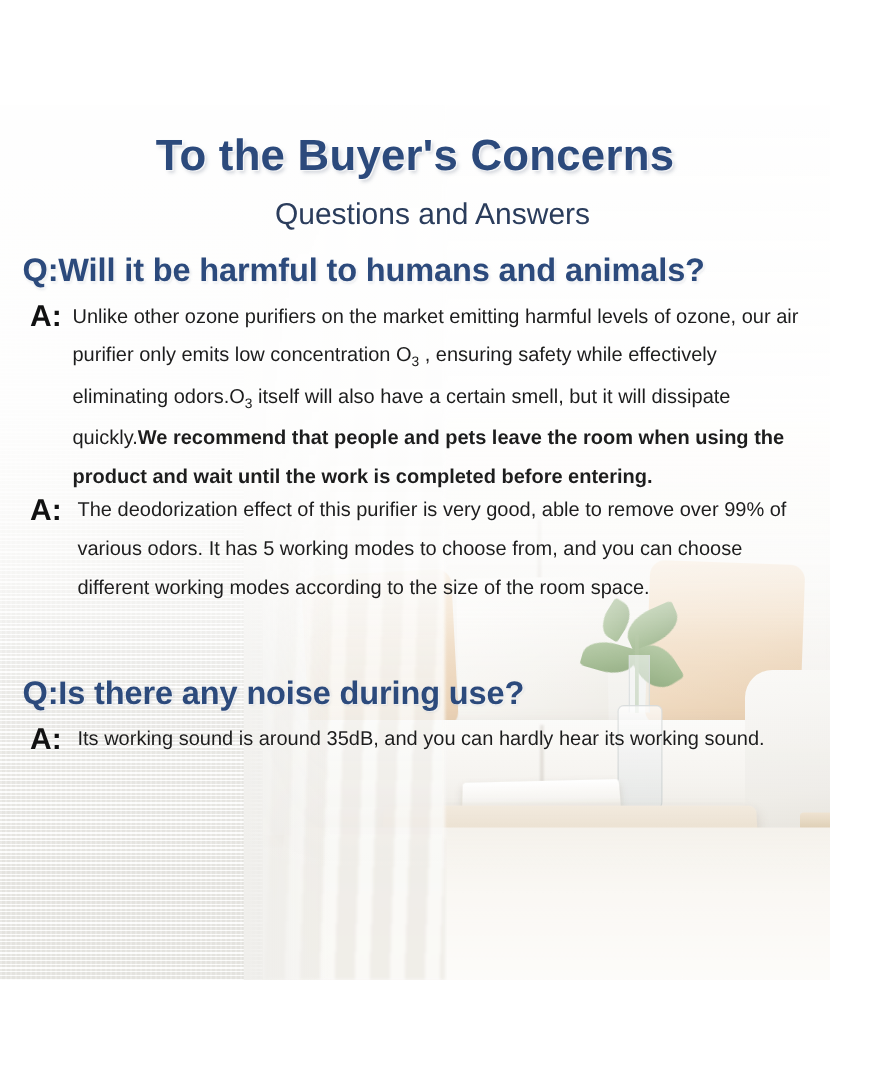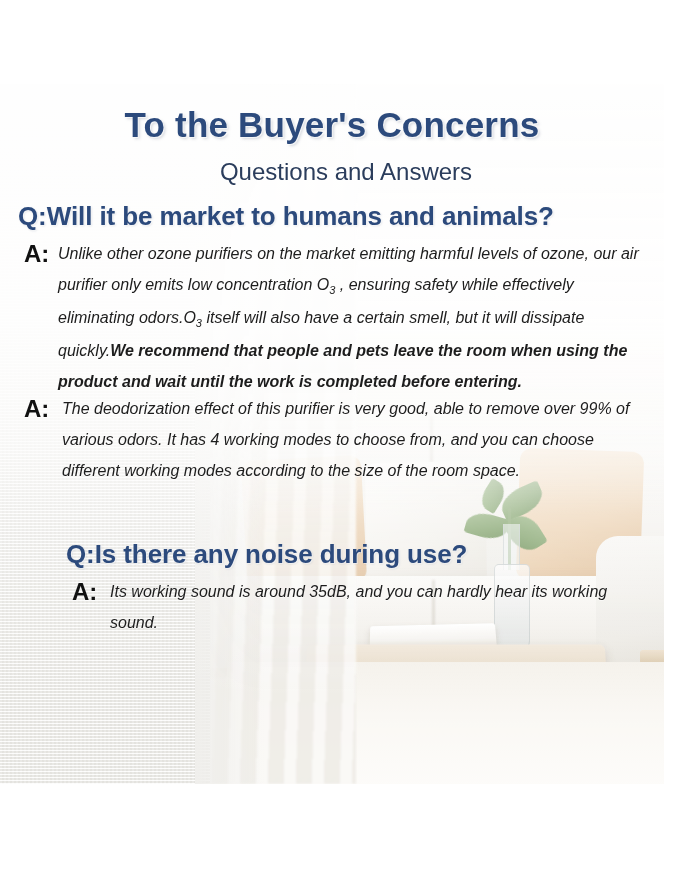--- a/index.html
+++ b/index.html
@@ -379,21 +379,21 @@
     padding-left: 28px;
   }
 
   .qa {
     position: absolute;
     left: 18px;
     right: 12px;
   }
   .qa.qa1 { top: 117px; }
   .qa.qa2 { top: 309px; }
-  .qa.qa3 { top: 455px; margin-left: 48px; }
+  .qa.qa3 { top: 455px; }
 
   .question {
     font-size: 26px;
     font-weight: bold;
     color: #2c4a7c;
     letter-spacing: -0.1px;
     text-shadow: 1px 1px 0 rgba(255,255,255,0.55), 1px 1px 2px rgba(120,130,150,0.28);
     margin: 0 0 6px 0;
     white-space: nowrap;
   }
@@ -409,21 +409,21 @@
   .answer-marker {
     position: absolute;
     left: 6px;
     top: 0;
     font-size: 24px;
     font-weight: bold;
     line-height: 31px;
     color: #111111;
     text-shadow: 0 1px 0 rgba(255,255,255,0.55);
   }
-  .answer-text { display: block; font-style: italic; }
+  .answer-text { display: block; }
   .answer-text b { font-weight: bold; }
   .answer-text sub {
     font-size: 11px;
     vertical-align: baseline;
     position: relative;
     top: 4px;
   }
 
   .qa1 .answer { padding-right: 4px; }
   .qa2 .answer { padding-left: 44px; }
@@ -482,31 +482,31 @@
       <div class="scene-wash"></div>
     </div>
 
     <div class="content">
 
       <div class="title">To the Buyer's Concerns</div>
 
       <div class="subtitle">Questions and Answers</div>
 
       <div class="qa qa1">
-        <div class="question">Q:Will it be market to humans and animals?</div>
+        <div class="question">Q:Will it be harmful to humans and animals?</div>
         <div class="answer">
           <span class="answer-marker">A:</span>
           <span class="answer-text"><span>Unlike other ozone purifiers on the market emitting harmful levels of ozone, our air purifier only emits low concentration O</span><sub>3</sub><span> , ensuring safety while effectively eliminating odors.O</span><sub>3</sub><span> itself will also have a certain smell, but it will dissipate quickly.</span><b>We recommend that people and pets leave the room when using the product and wait until the work is completed before entering.</b></span>
         </div>
       </div>
 
       <div class="qa qa2">
         <div class="answer">
           <span class="answer-marker">A:</span>
-          <span class="answer-text">The deodorization effect of this purifier is very good, able to remove over 99% of various odors. It has 4 working modes to choose from, and you can choose different working modes according to the size of the room space.</span>
+          <span class="answer-text">The deodorization effect of this purifier is very good, able to remove over 99% of various odors. It has 5 working modes to choose from, and you can choose different working modes according to the size of the room space.</span>
         </div>
       </div>
 
       <div class="qa qa3">
         <div class="question">Q:Is there any noise during use?</div>
         <div class="answer">
           <span class="answer-marker">A:</span>
           <span class="answer-text">Its working sound is around 35dB, and you can hardly hear its working sound.</span>
         </div>
       </div>

